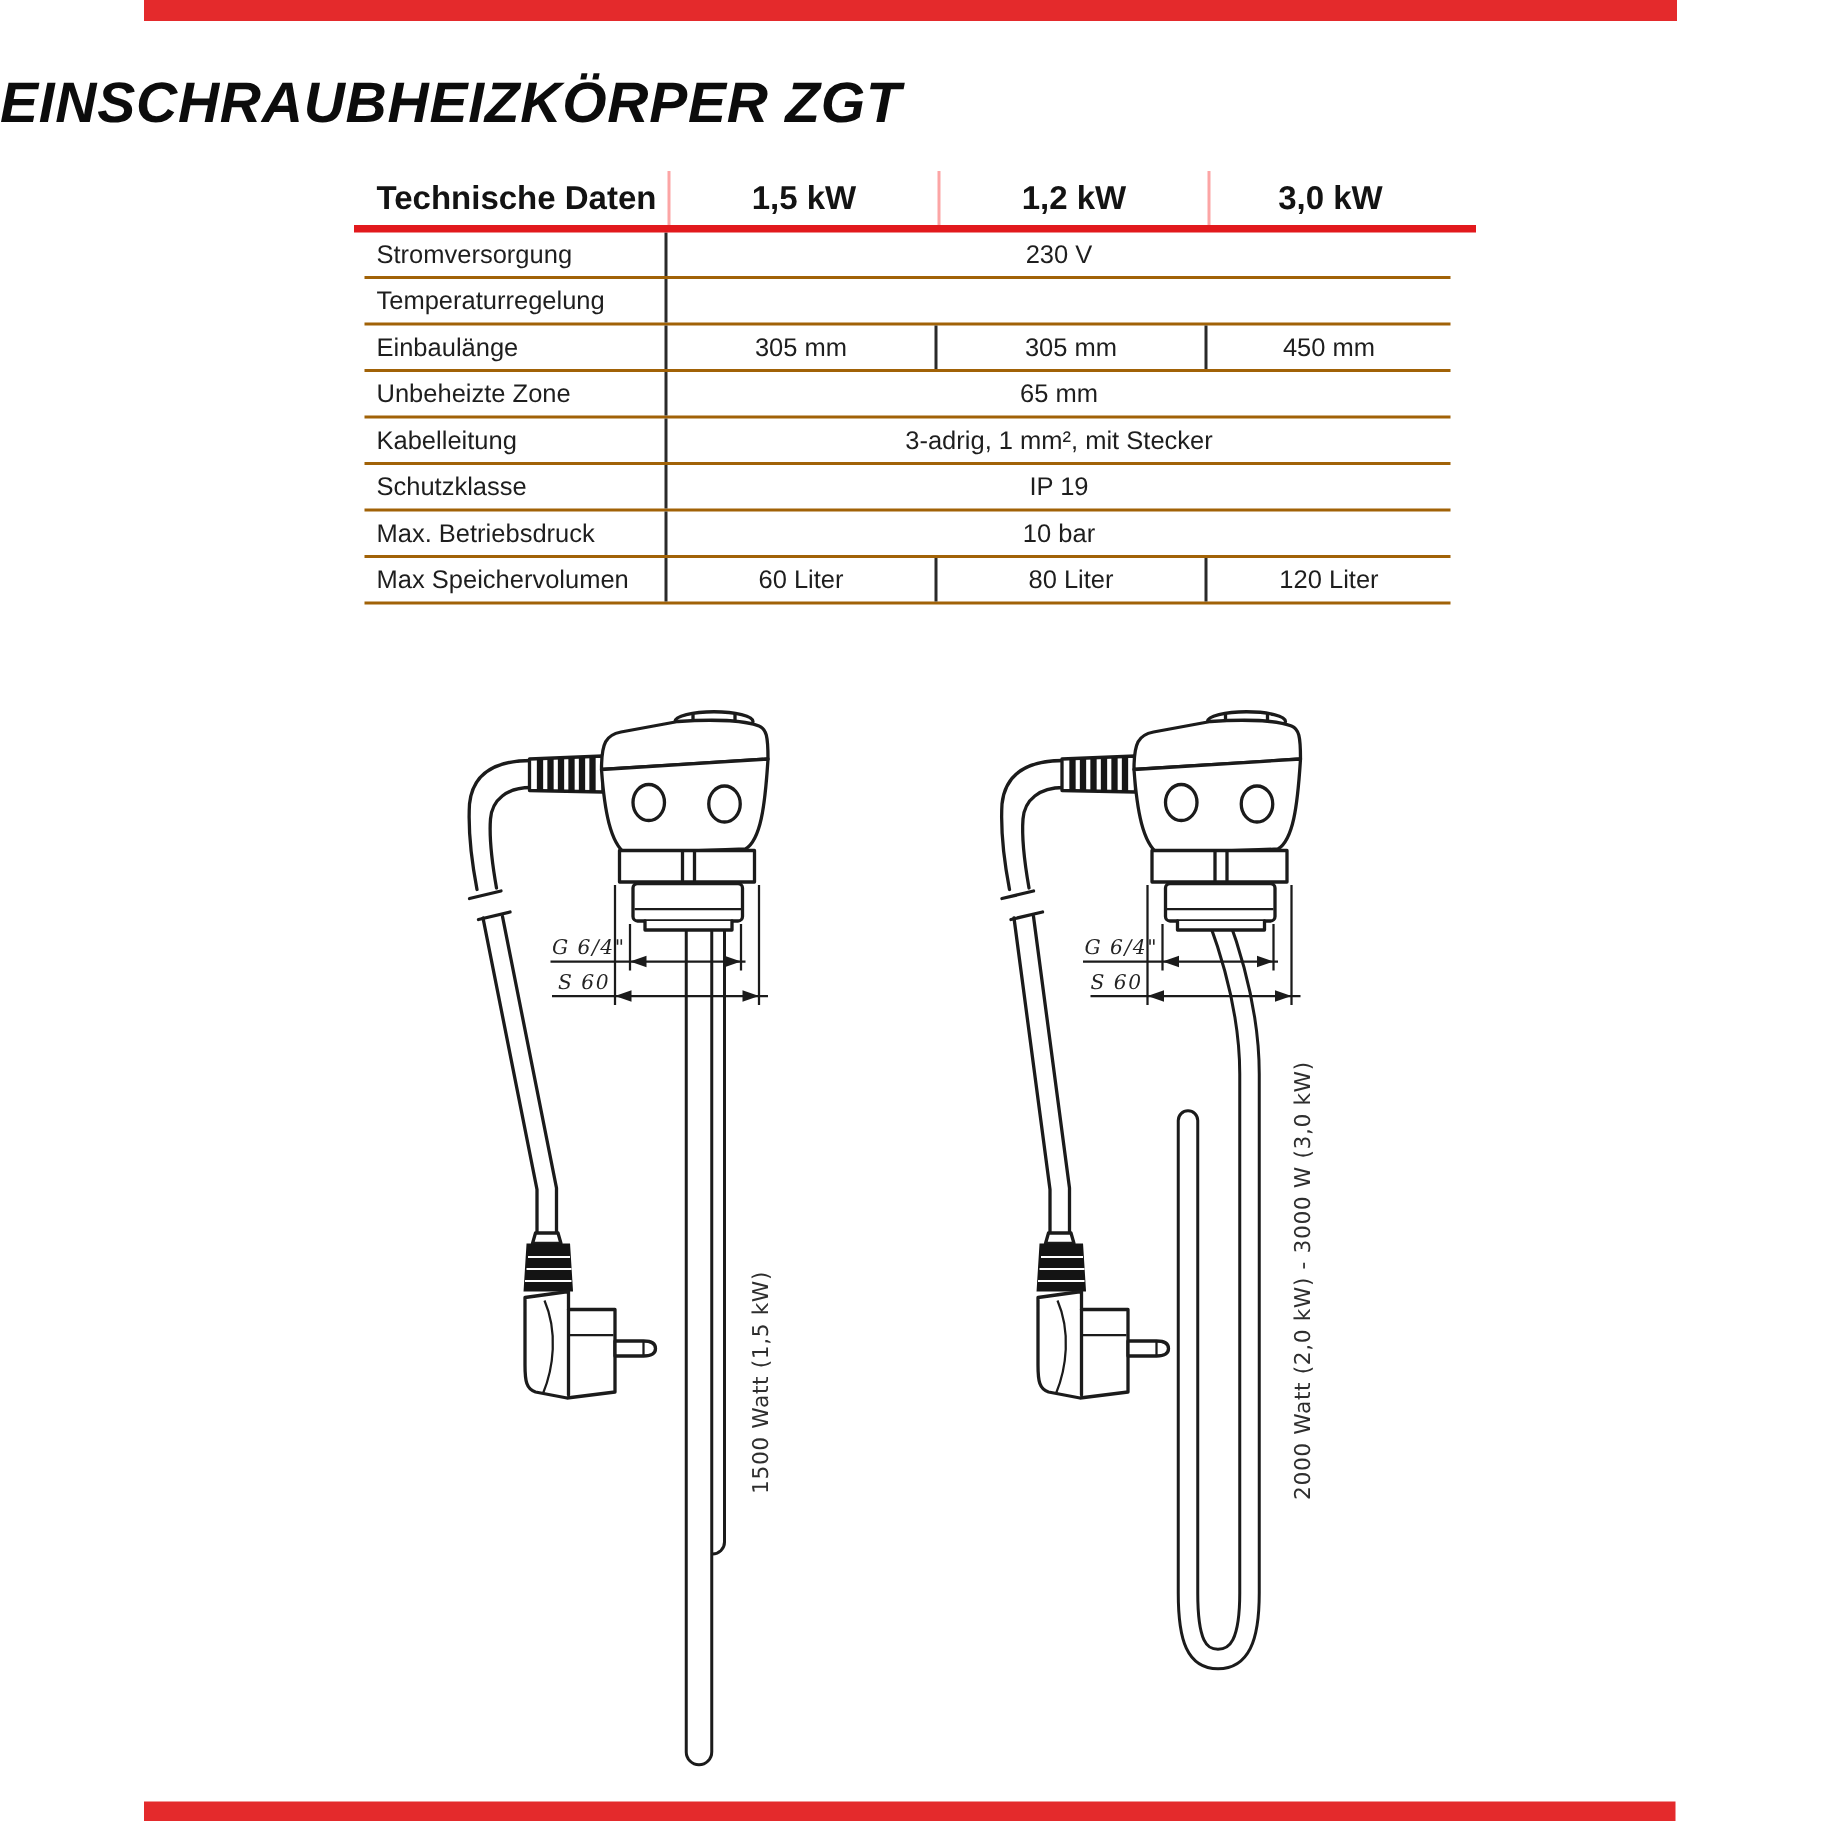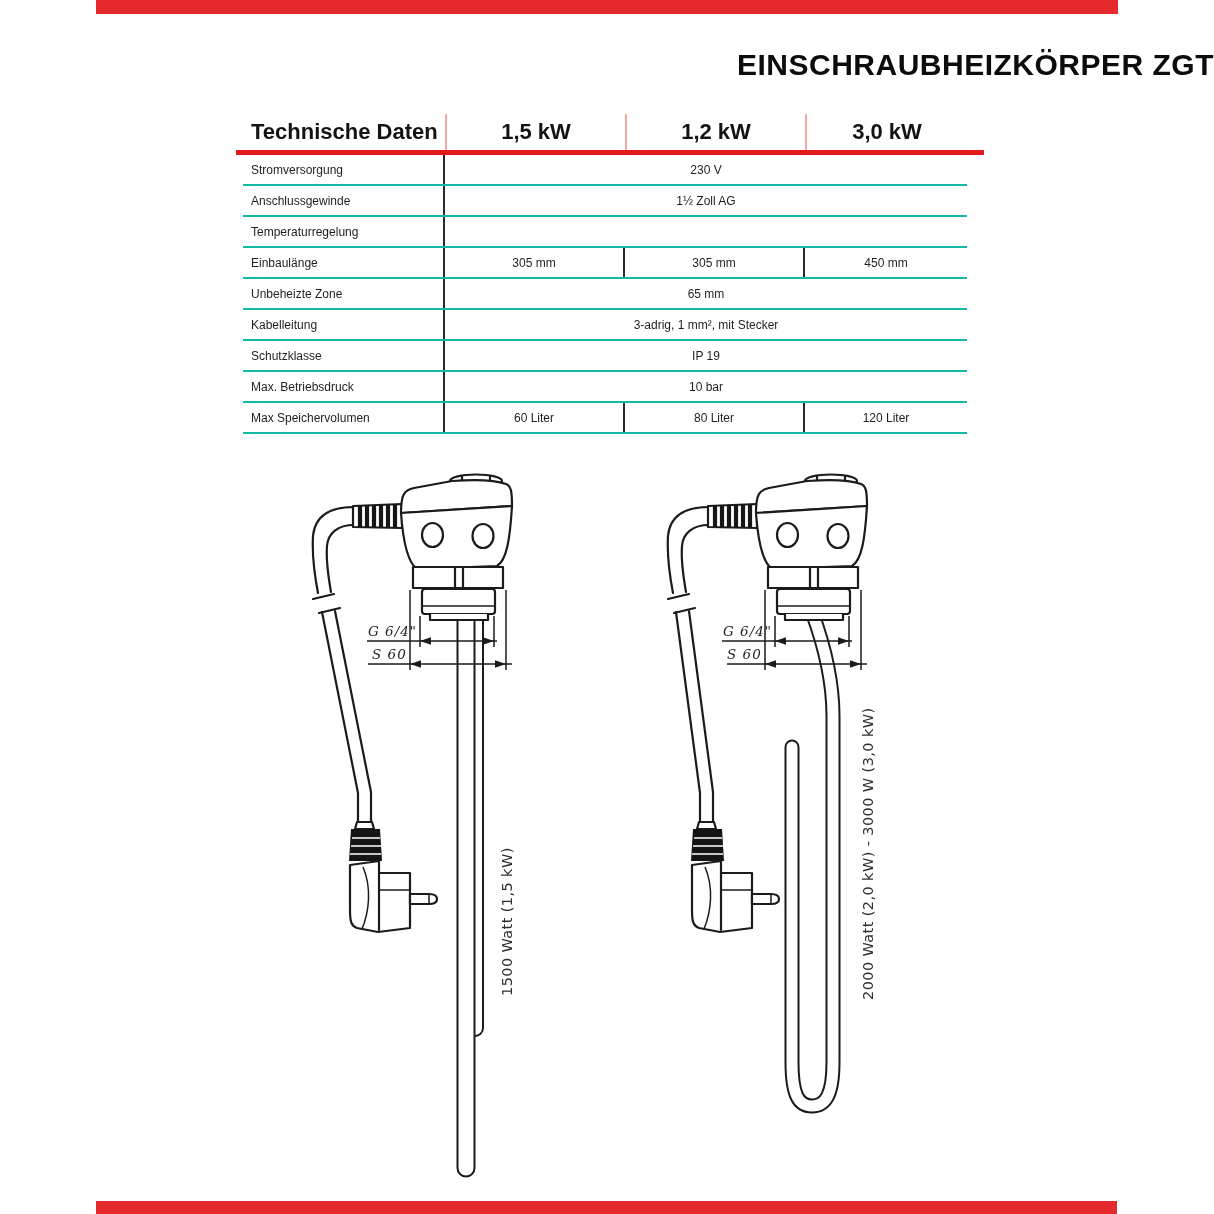--- a/index.html
+++ b/index.html
@@ -1,33 +1,33 @@
 <!DOCTYPE html>
 <html><head>
 <meta charset="utf-8">
 <style>
   html,body{margin:0;padding:0;background:#fff;}
   .page{position:relative;width:1214px;height:1214px;background:#ffffff;overflow:hidden;
         font-family:"Liberation Sans",sans-serif;color:#1e1e1e;}
   .bar{position:absolute;background:#e42a2c;}
   .bar-top{left:96px;top:0;width:1022px;height:14px;}
   .bar-bottom{left:96px;top:1201px;width:1021px;height:13px;}
-  .title{position:absolute;top:48px;left:0;width:100%;text-align:right;
-         font-size:30px;font-weight:bold;letter-spacing:.5px;color:#0c0c0c;}
+  .title{position:absolute;top:48px;left:0;width:100%;text-align:left;
+         font-size:38px;font-weight:bold;letter-spacing:.5px;color:#0c0c0c;font-style:italic;}
   
   .spec-table{position:absolute;left:243px;top:114px;width:724px;}
   .thead{display:grid;grid-template-columns:202px 180px 180px 162px;height:36px;
          font-weight:bold;font-size:22px;color:#131313;}
   .thead .hc{display:flex;align-items:center;justify-content:center;height:100%;
              border-left:2px solid #fca5a5;}
   .thead .hc.first{border-left:none;justify-content:flex-start;padding-left:8px;}
   .red-rule{position:absolute;left:-7px;top:36px;width:748px;height:5px;background:#e2191d;}
   .tbody{margin-top:5px;}
   .trow{display:grid;grid-template-columns:202px 180px 180px 162px;height:29px;
-        border-bottom:2px solid #14b8a6;font-size:12px;}
+        border-bottom:2px solid #a16207;font-size:17px;}
   .trow .lc{display:flex;align-items:center;padding-left:8px;height:100%;
             border-right:2px solid #2a2a2a;}
   .trow .vc{display:flex;align-items:center;justify-content:center;height:100%;}
   .trow .vspan{grid-column:2/5;}
   .trow .vsep{border-right:2px solid #2a2a2a;}
   
   svg.drawings{position:absolute;left:0;top:0;}
   .ln{stroke:#1b1b1b;stroke-width:2.2;fill:none;stroke-linejoin:round;stroke-linecap:round;}
   .thin{stroke:#1b1b1b;stroke-width:1.5;fill:none;}
   .wfill{fill:#ffffff;}
@@ -53,24 +53,20 @@
       <div class="hc">1,2 kW</div>
       <div class="hc">3,0 kW</div>
     </div>
     <div class="red-rule"></div>
     <div class="tbody">
       <div class="trow">
         <div class="lc">Stromversorgung</div>
         <div class="vc vspan">230 V</div>
       </div>
       <div class="trow">
-        <div class="lc">Anschlussgewinde</div>
-        <div class="vc vspan">1½ Zoll AG</div>
-      </div>
-      <div class="trow">
         <div class="lc">Temperaturregelung</div>
       </div>
       <div class="trow">
         <div class="lc">Einbaulänge</div>
         <div class="vc vsep">305 mm</div>
         <div class="vc vsep">305 mm</div>
         <div class="vc">450 mm</div>
       </div>
       <div class="trow">
         <div class="lc">Unbeheizte Zone</div>

